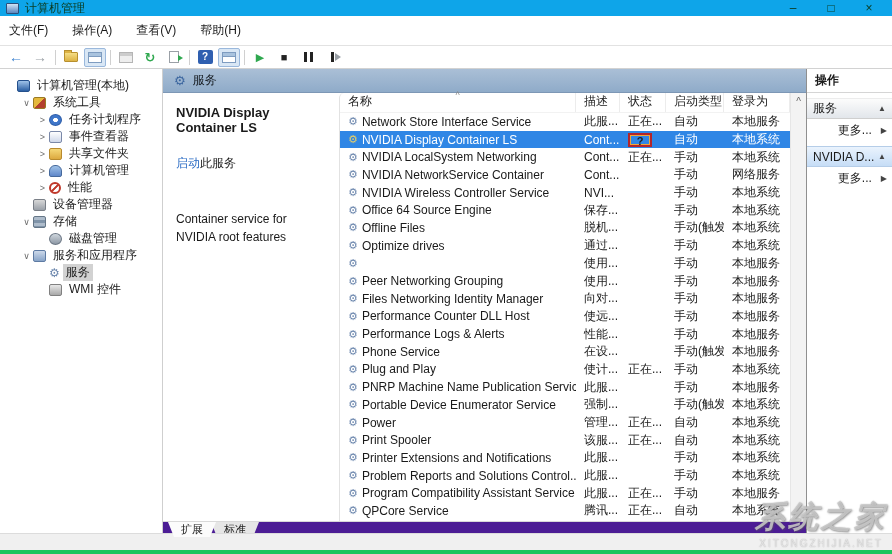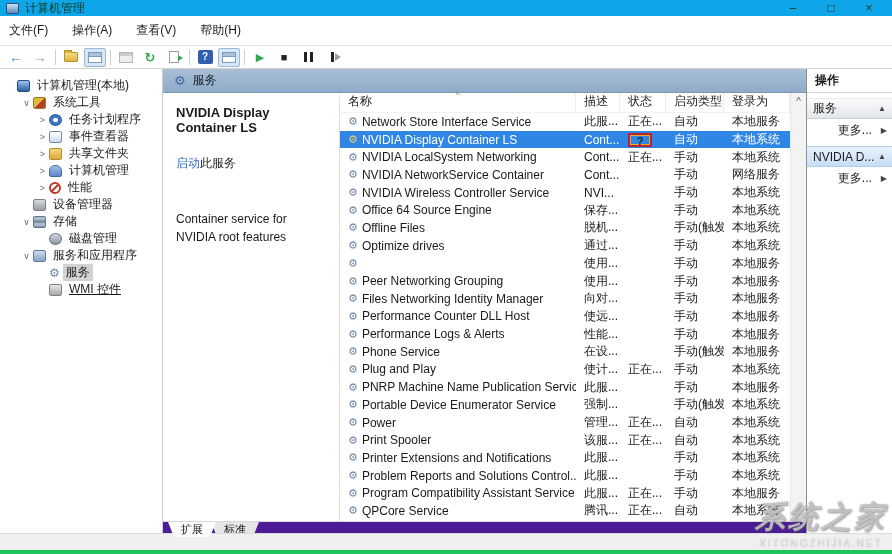--- a/index.html
+++ b/index.html
@@ -260,21 +260,21 @@
       <div class="trow" style="padding-left: 20px;">
         <span class="texp">∨</span>
         <span class="ticon ti-services-apps"></span>
         <span class="tlabel">服务和应用程序</span>
       </div>
       <div class="trow sel" style="padding-left: 36px;">
         <span class="texp"></span>
         <span class="ticon tglyph">⚙</span>
         <span class="tlabel">服务</span>
       </div>
-      <div class="trow" style="padding-left: 36px; text-decoration: underline;">
+      <div class="trow" style="padding-left: 36px;">
         <span class="texp"></span>
         <span class="ticon ti-wmi"></span>
         <span class="tlabel">WMI 控件</span>
       </div>
     </div>
 
   <div class="console">
     <div class="c-header">
       <span class="gear-glyph">⚙</span>
       <span>服务</span>

